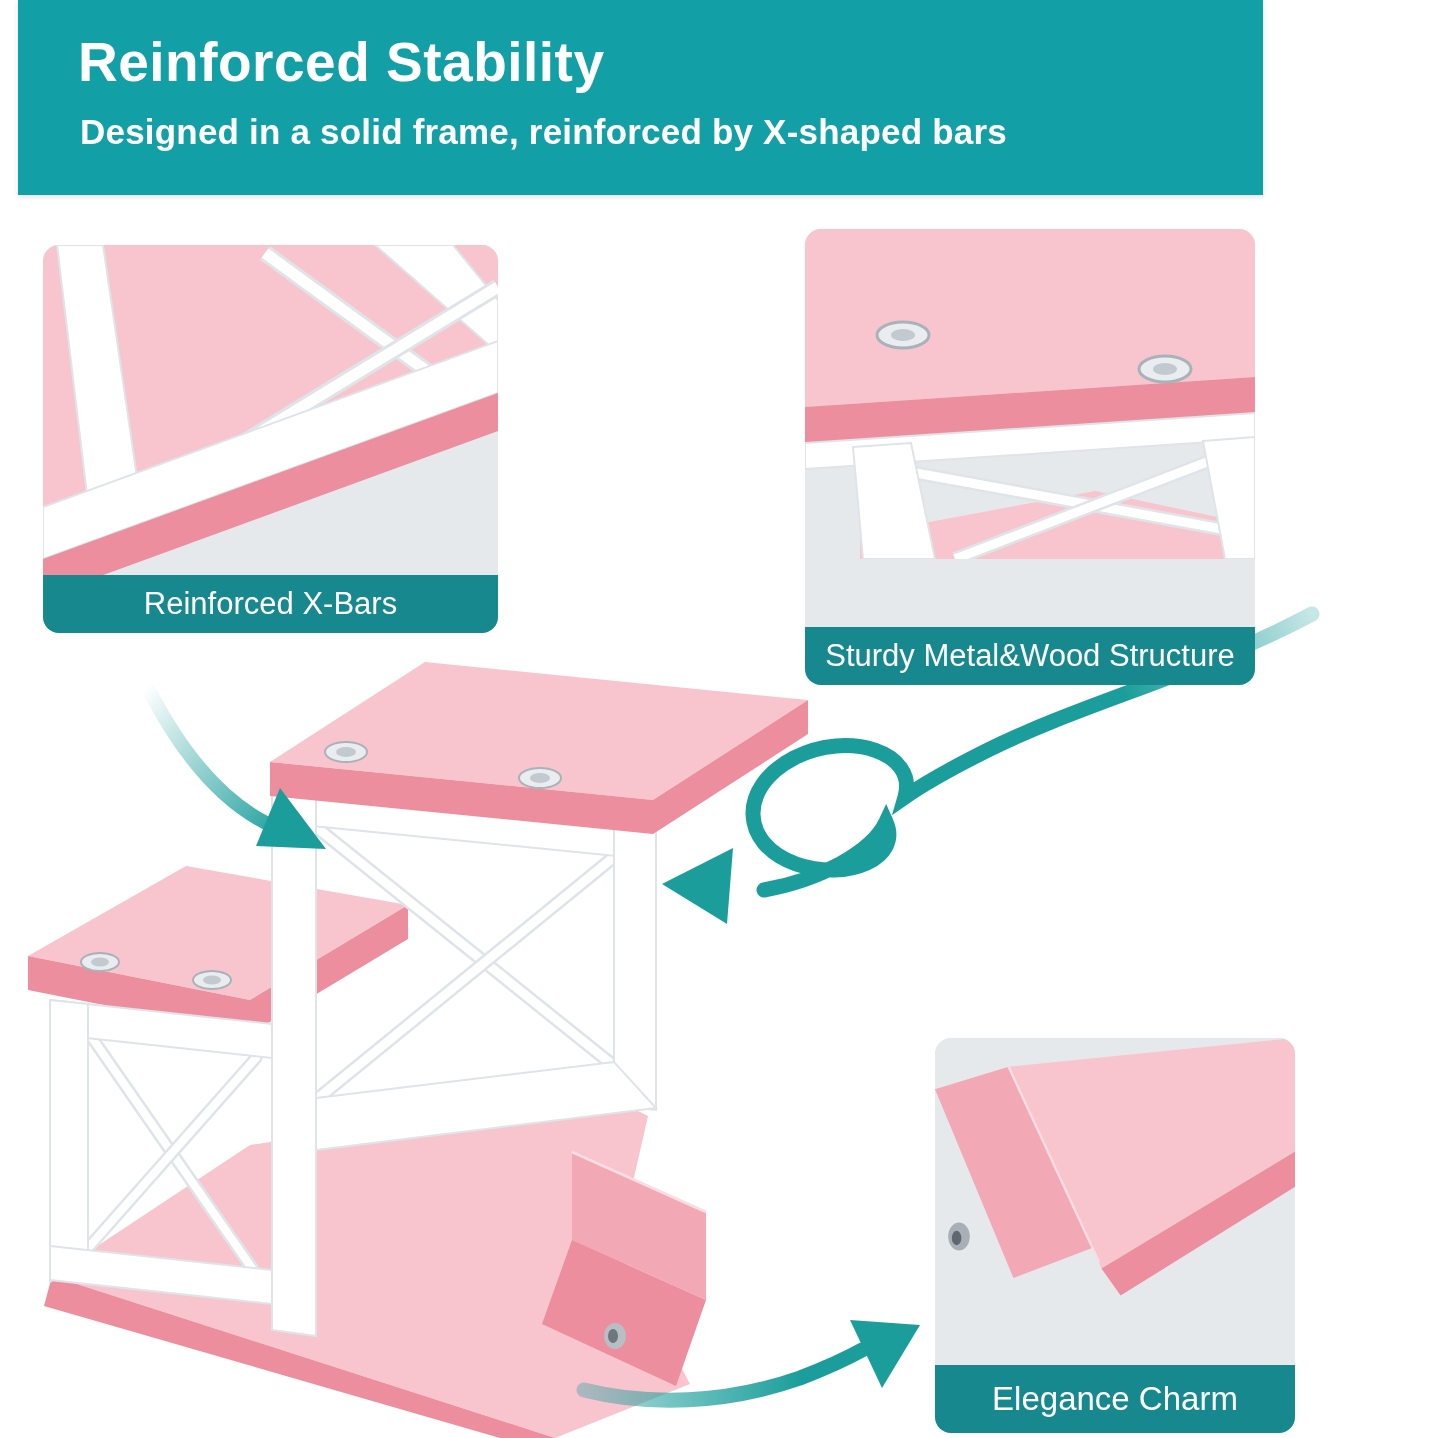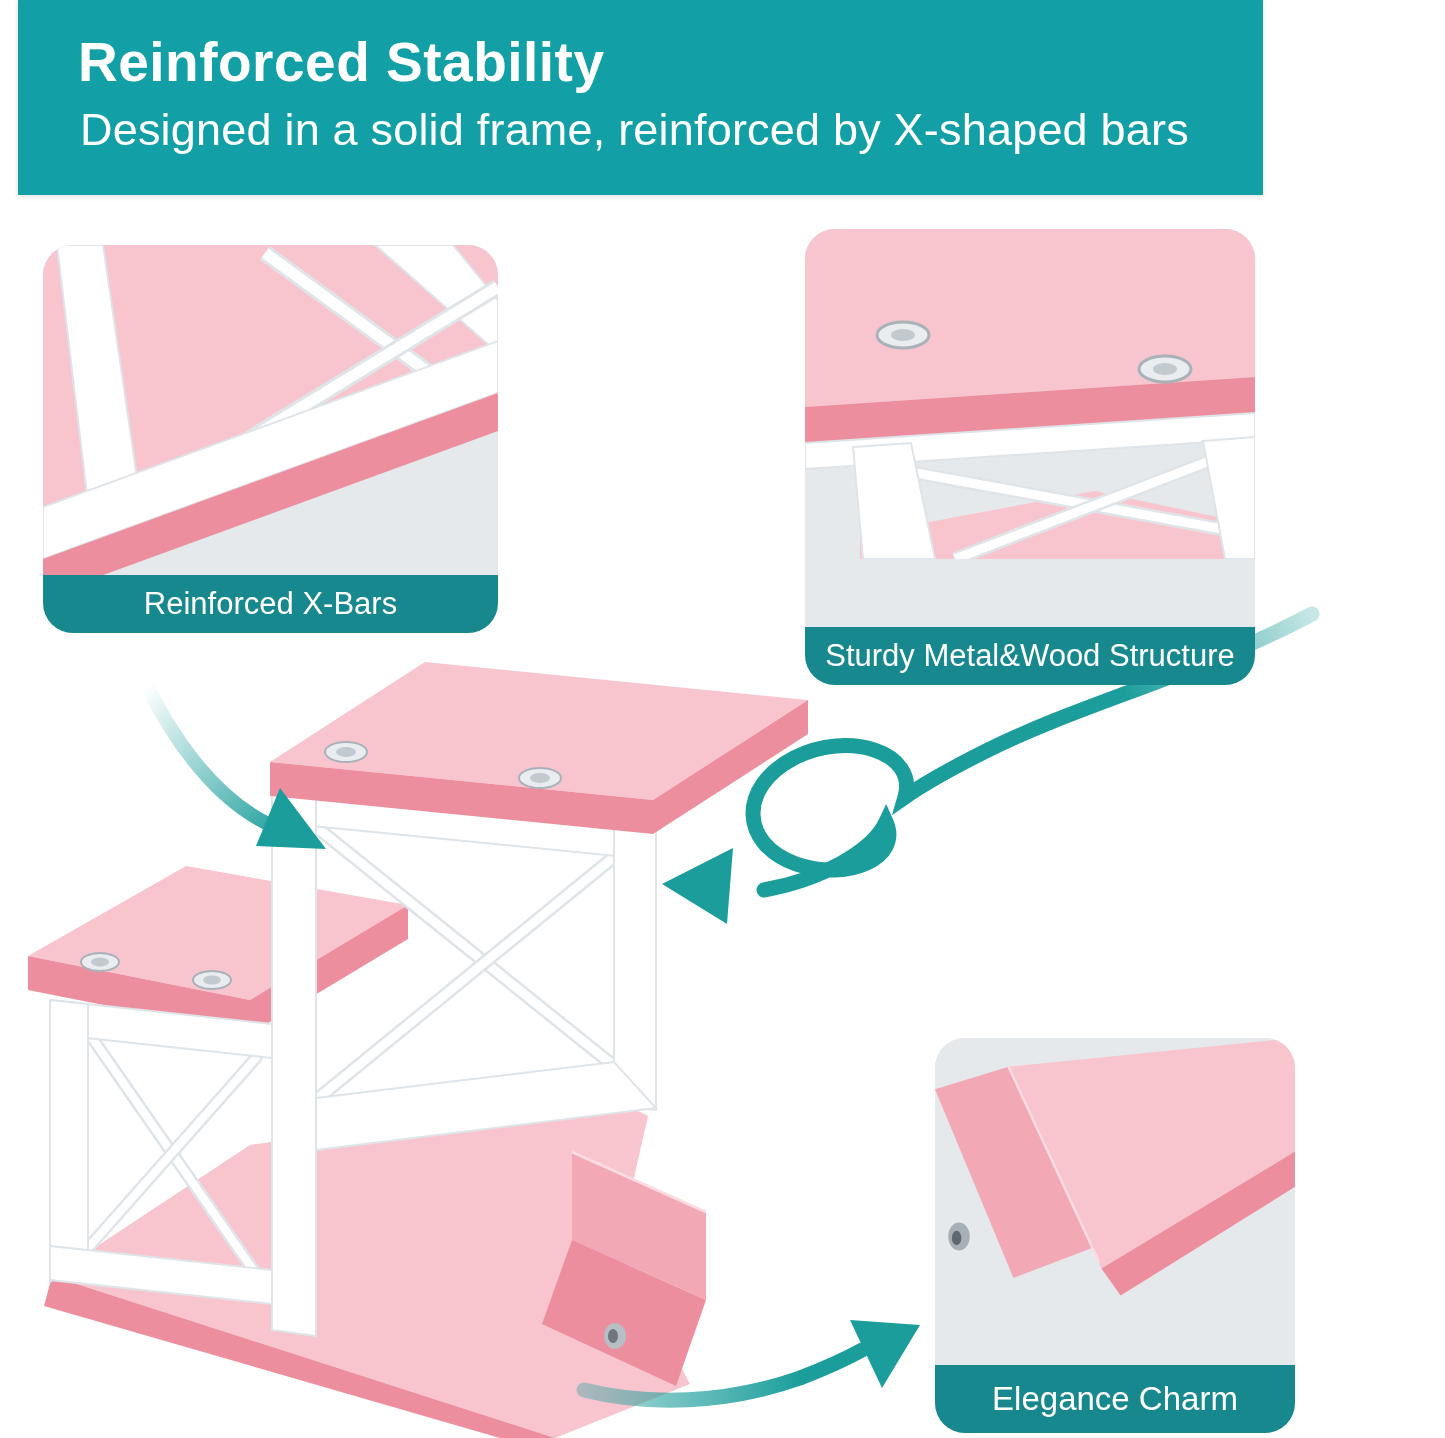--- a/index.html
+++ b/index.html
@@ -8,22 +8,22 @@
     --photo-bg:#E5E9EC; --frame-white:#FFFFFF; --frame-shade:#DFE4E8; --page-bg:#FFFFFF;
   }
   *{margin:0;padding:0;box-sizing:border-box}
   html,body{width:1445px;height:1438px;overflow:hidden;background:var(--page-bg);
     font-family:"Liberation Sans", sans-serif;}
   .page{position:relative;width:1445px;height:1438px;background:var(--page-bg);}
   .scene{position:absolute;left:0;top:0;width:1445px;height:1438px;}
   header{position:absolute;left:0;top:0;width:1245px;height:195px;background:var(--teal-header);
     box-shadow:0 2px 5px rgba(0,0,0,.12);margin-left:18px;}
   header h1{position:absolute;left:60px;top:30px;font-size:55px;font-weight:700;color:#fff;letter-spacing:.5px;}
-  header p{position:absolute;left:62px;top:104px;font-size:45px;font-weight:400;color:#fff;letter-spacing:.2px;}
-  .card{position:absolute;border-radius:30px;overflow:hidden;background:var(--photo-bg);}
+  header p{position:absolute;left:62px;top:112px;font-size:35px;font-weight:700;color:#fff;letter-spacing:.2px;}
+  .card{position:absolute;border-radius:16px;overflow:hidden;background:var(--photo-bg);}
   .card .photo{display:block;width:100%;}
   .caption{position:absolute;left:0;bottom:0;width:100%;background:var(--teal-caption);
     color:#fff;text-align:center;white-space:nowrap;}
   .card1{left:43px;top:245px;width:455px;height:388px;}
   .card2{left:805px;top:229px;width:450px;height:456px;}
   .card3{left:935px;top:1038px;width:360px;height:395px;}
   .card1 .caption,.card2 .caption{height:58px;line-height:58px;font-size:31px;}
   .card3 .caption{height:68px;line-height:68px;font-size:33px;}
 </style>
 </head>

